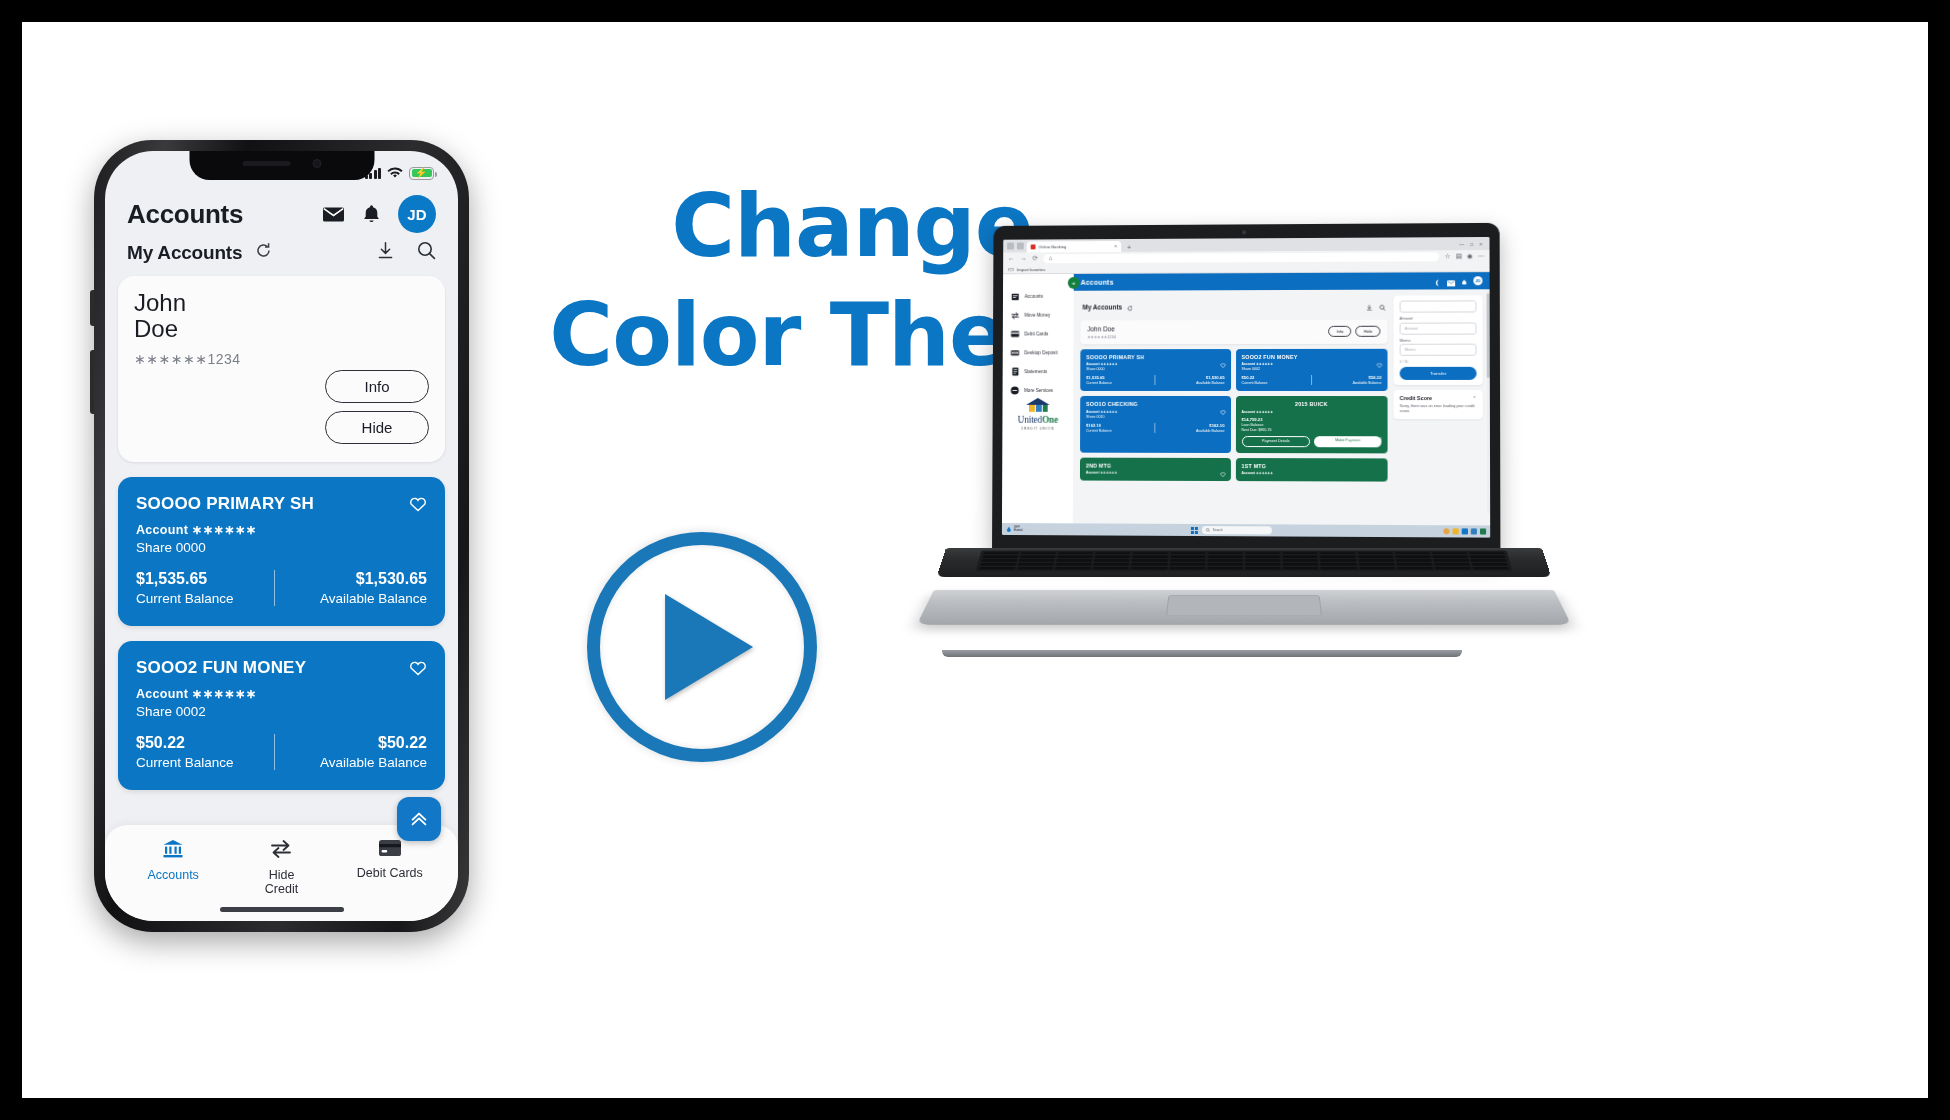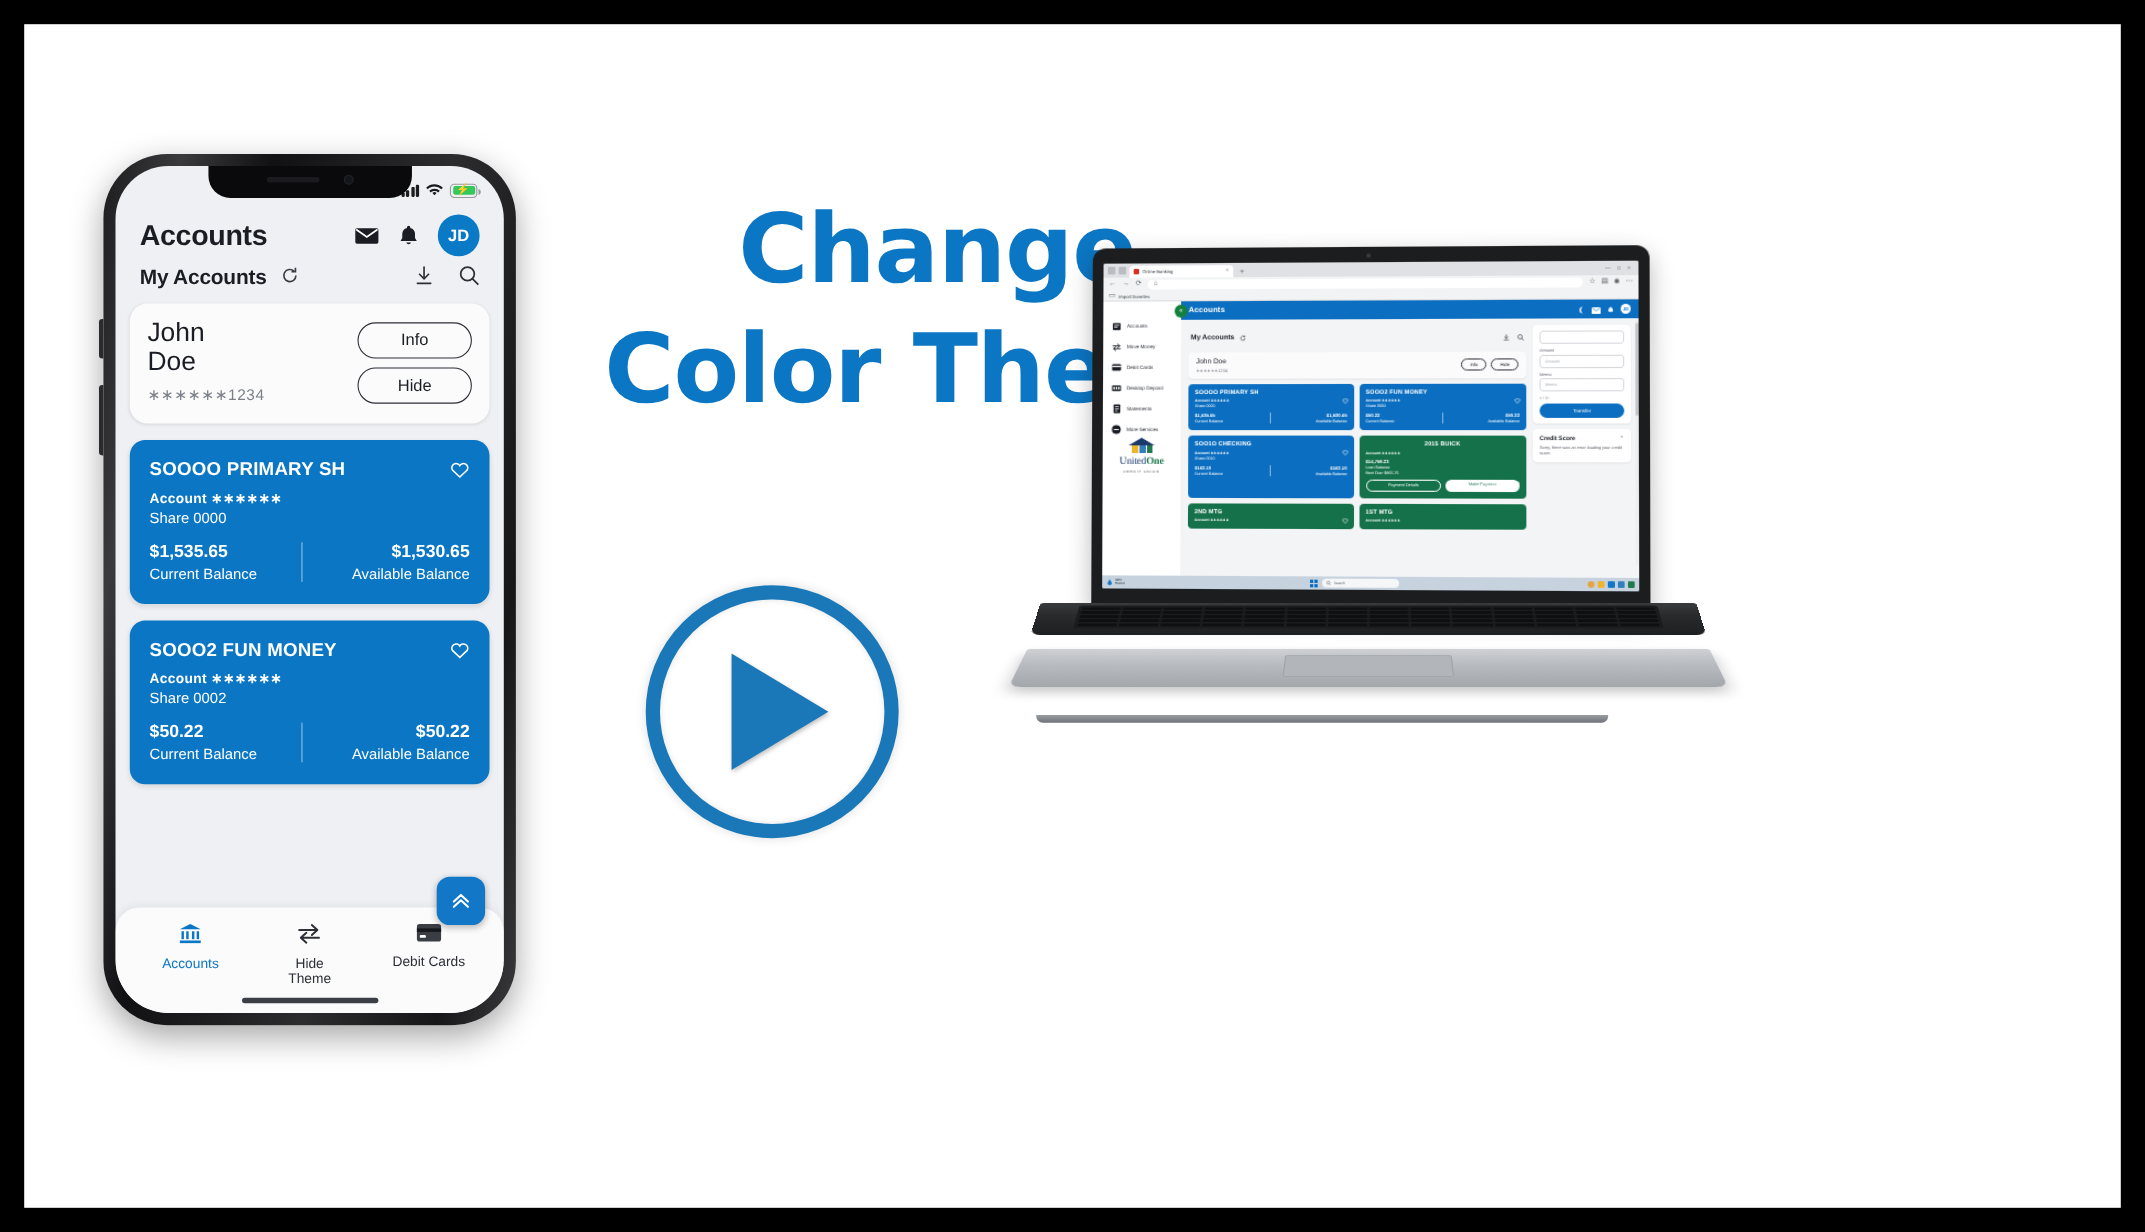--- a/index.html
+++ b/index.html
@@ -103,20 +103,21 @@
   }
   .subhdr-title { font-size: 19px; font-weight: 700; color: #1a1d24; letter-spacing: -.2px;}
   .subhdr-right { margin-left: auto; display: flex; align-items: center; gap: 22px; }
 
   .scroll-area { position: absolute; top: 125px; left: 0; right: 0; bottom: 0; }
 
   .user-card {
     margin: 0 13px; background: #fbfbfc; border-radius: 16px;
     padding: 14px 16px 18px 16px; display: flex; align-items: flex-start;
     box-shadow: 0 1px 3px rgba(0,0,0,.09);
+    flex-direction: column;
   }
   .user-name { font-size: 24px; color: #1a1d24; line-height: 1.08; max-width: 110px; }
   .user-mask { font-size: 14px; color: #7b7f88; margin-top: 9px; letter-spacing: .5px;}
   .user-btns { margin-left: auto; display: flex; flex-direction: column; gap: 8px; padding-top: 3px;}
   .pill {
     min-width: 104px; text-align: center; padding: 7px 16px;
     border: 1px solid #2c2f36; border-radius: 22px;
     font-size: 15px; color: #1a1d24; background: transparent;
   }
 
@@ -509,21 +510,21 @@
         </div>
         <div class="tab">
           <span>
             <svg width="24" height="20" viewBox="0 0 24 20">
                   <path d="M3 6.5h16M14.5 2 19.5 6.5 14.5 11" stroke="#2c2f36" stroke-width="1.8" fill="none" stroke-linecap="round" stroke-linejoin="round"></path>
                   <path d="M21 13.5H5M9.5 9 4.5 13.5 9.5 18" stroke="#2c2f36" stroke-width="1.8" fill="none" stroke-linecap="round" stroke-linejoin="round"></path>
                 </svg>
           </span>
           <span class="tab-lbl">
             <span>Hide</span><br>
-            <span>Theme</span>
+            <span>Credit</span>
           </span>
         </div>
         <div class="tab">
           <span>
             <svg width="24" height="18" viewBox="0 0 24 18">
                   <rect x="1" y="1" width="22" height="16" rx="2.6" fill="#3a3d44"></rect>
                   <rect x="1" y="5" width="22" height="3.2" fill="#16181d"></rect>
                   <rect x="3.6" y="11" width="5.6" height="2.6" rx="1.1" fill="#fff"></rect>
                 </svg>
           </span>

